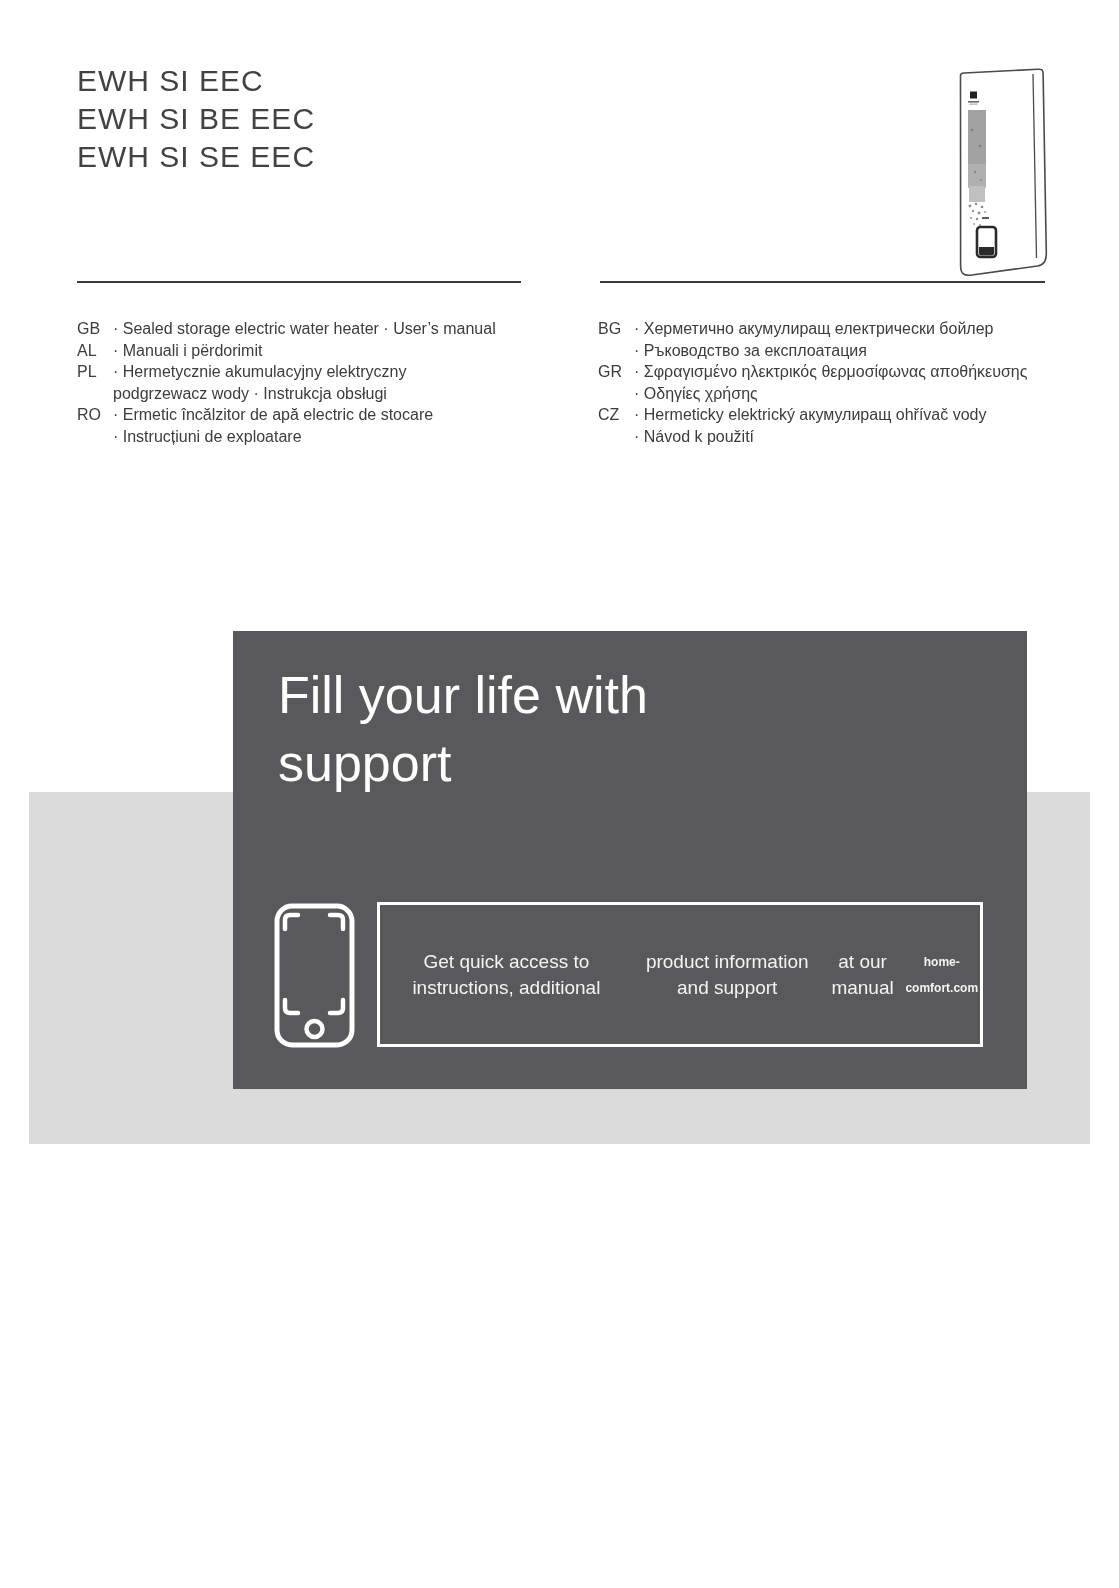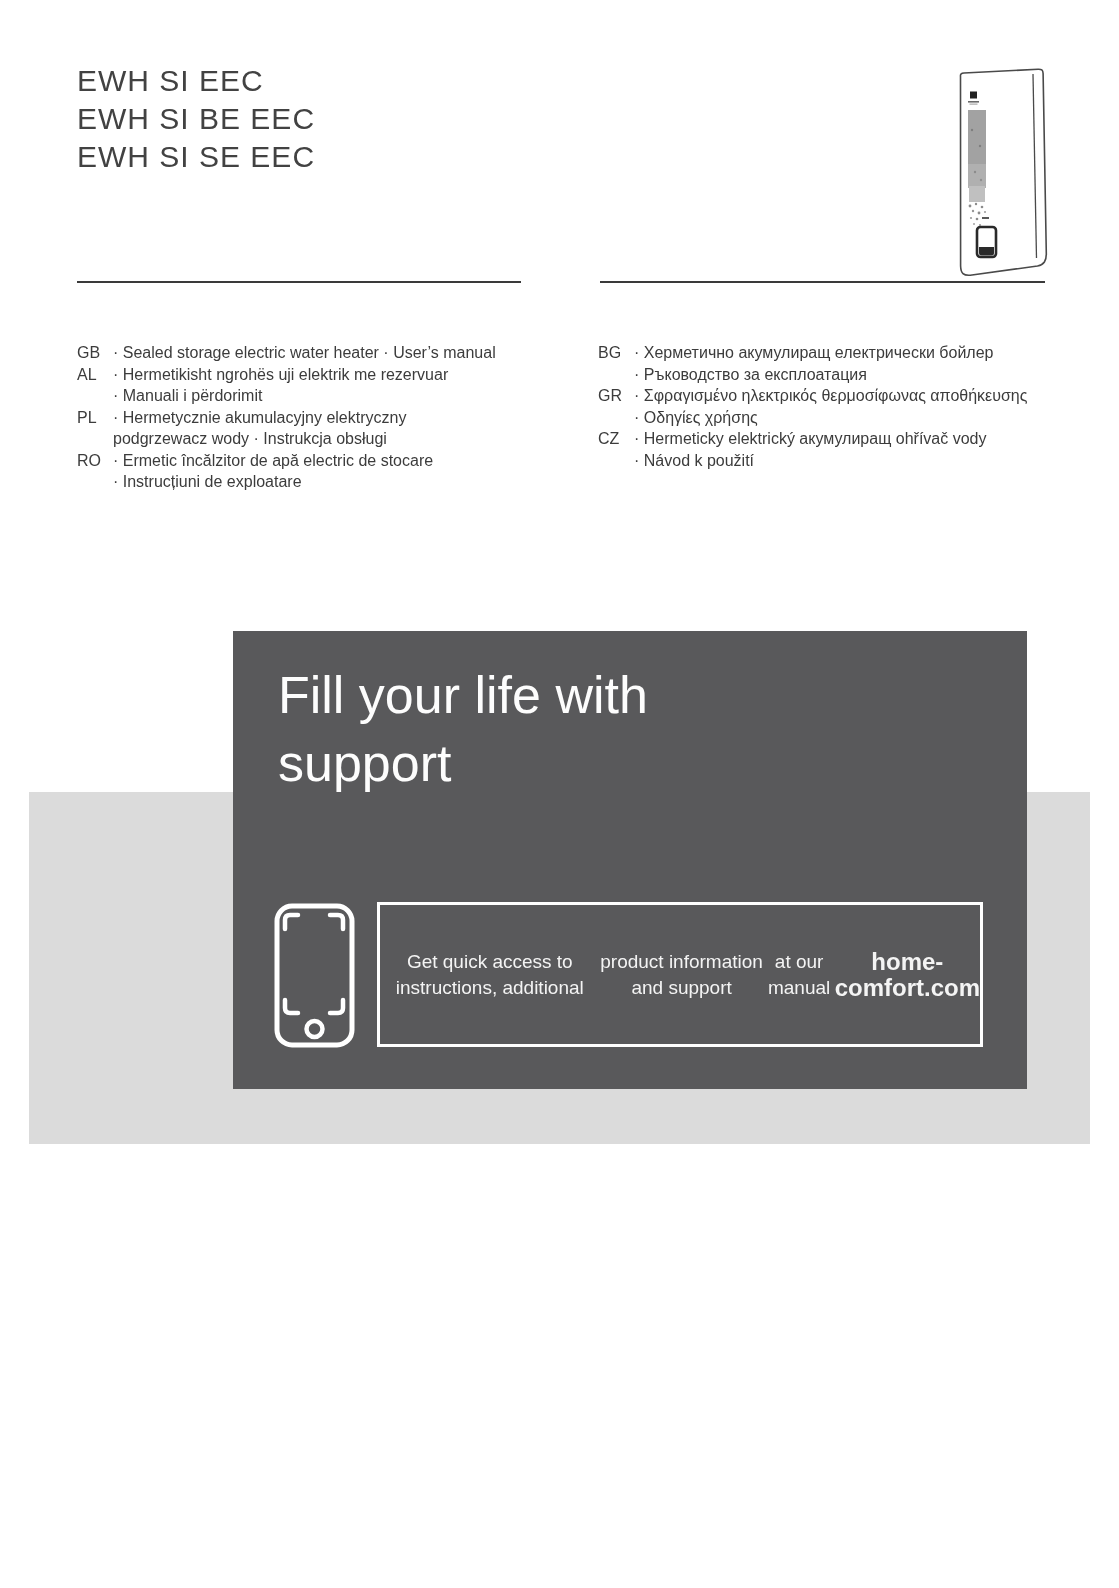--- a/index.html
+++ b/index.html
@@ -10,40 +10,40 @@
   
   .models{position:absolute;left:77px;top:62px;font-size:30px;line-height:38px;
     letter-spacing:1px;color:#424242;}
   
   .heater{position:absolute;left:930px;top:60px;width:120px;height:220px;}
   
   .rule{position:absolute;top:281px;height:2px;background:#3a3a3a;}
   .rule-left{left:77px;width:444px;}
   .rule-right{left:600px;width:445px;}
   
-  .lang-col{position:absolute;top:342px;font-size:16px;line-height:21.5px;color:#3c3c3c;}
+  .lang-col{position:absolute;top:318px;font-size:16px;line-height:21.5px;color:#3c3c3c;}
   .lang-col.left{left:77px;width:500px;}
   .lang-col.right{left:598px;width:500px;}
   .lang-entry{display:grid;grid-template-columns:36px 1fr;}
   .lang-code{color:#3c3c3c;}
   .lang-lines span{display:block;}
   
   .panel{position:absolute;left:29px;top:792px;width:1061px;height:765px;
     background:var(--panel-bg,#dbdbdb);}
   
   .banner{position:absolute;left:233px;top:631px;width:794px;height:458px;
     background:var(--banner-bg,#59595b);}
   .banner-title{position:absolute;left:45px;top:30px;color:#fdfdfd;
     font-size:52px;line-height:68px;letter-spacing:0px;font-weight:normal;}
   .phone{position:absolute;left:41px;top:272px;width:81px;height:145px;}
   .infobox{position:absolute;left:144px;top:271px;width:606px;height:145px;
     border:3px solid #fff;box-sizing:border-box;color:#f4f4f4;
     display:flex;flex-direction:row;justify-content:center;align-items:center;
     font-size:19px;line-height:26px;text-align:center;}
-  .infobox .website{font-weight:bold;font-size:24px;}
+  .infobox .website{font-weight:bold;font-size:12px;}
   
   .brandrow{position:absolute;left:107px;top:1406px;display:flex;align-items:flex-end;gap:17px;margin-left:16px;}
   .emblem{width:76px;height:72px;display:block;}
   .wordmark{font-size:47px;font-weight:bold;letter-spacing:-1.5px;color:#2d2d2d;
     font-family:"Liberation Sans", sans-serif;}
 </style>
 </head>
 <body>
 
 <div id="canvas">
@@ -94,21 +94,20 @@
   <div class="lang-col left">
     <div class="lang-entry">
       <span class="lang-code">GB</span>
       <span class="lang-lines">
           <span>· Sealed storage electric water heater · User’s manual</span>
         </span>
     </div>
     <div class="lang-entry">
       <span class="lang-code">AL</span>
       <span class="lang-lines">
-        <span>· Hermetikisht ngrohës uji elektrik me rezervuar</span>
         <span>· Manuali i përdorimit</span>
       </span>
     </div>
     <div class="lang-entry">
       <span class="lang-code">PL</span>
       <span class="lang-lines">
         <span>· Hermetycznie akumulacyjny elektryczny</span>
         <span>podgrzewacz wody · Instrukcja obsługi</span>
       </span>
     </div>

